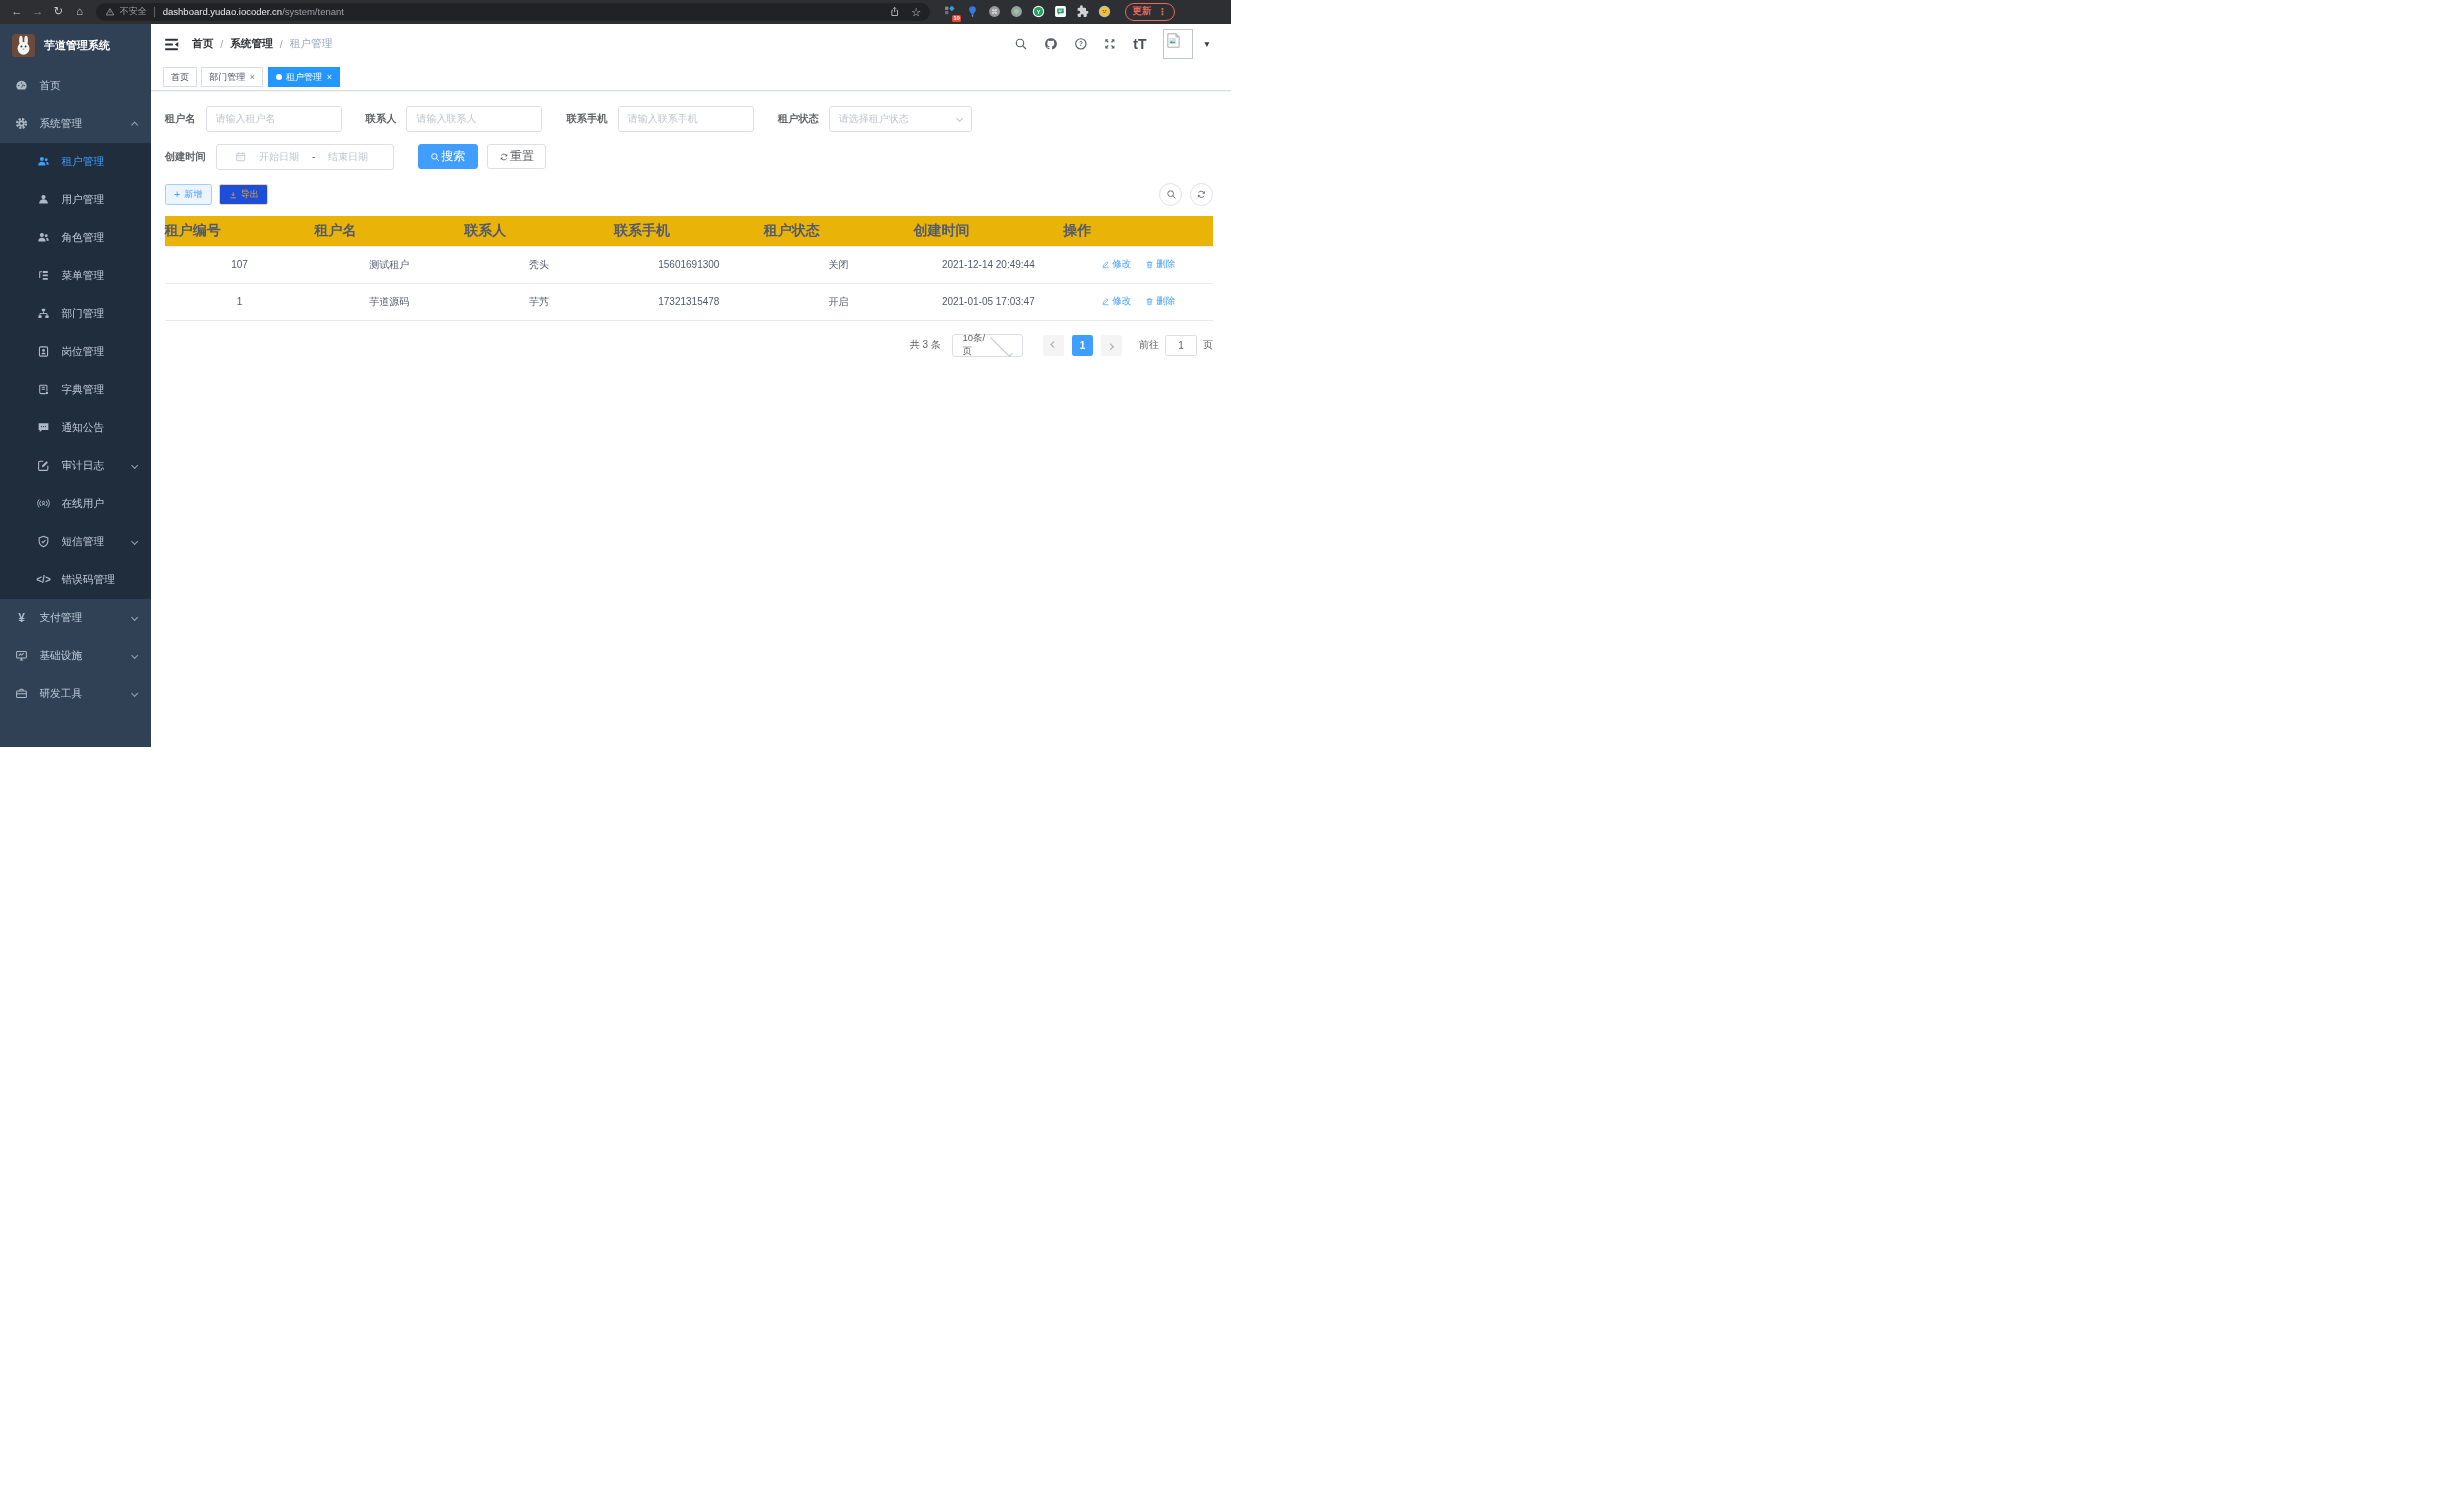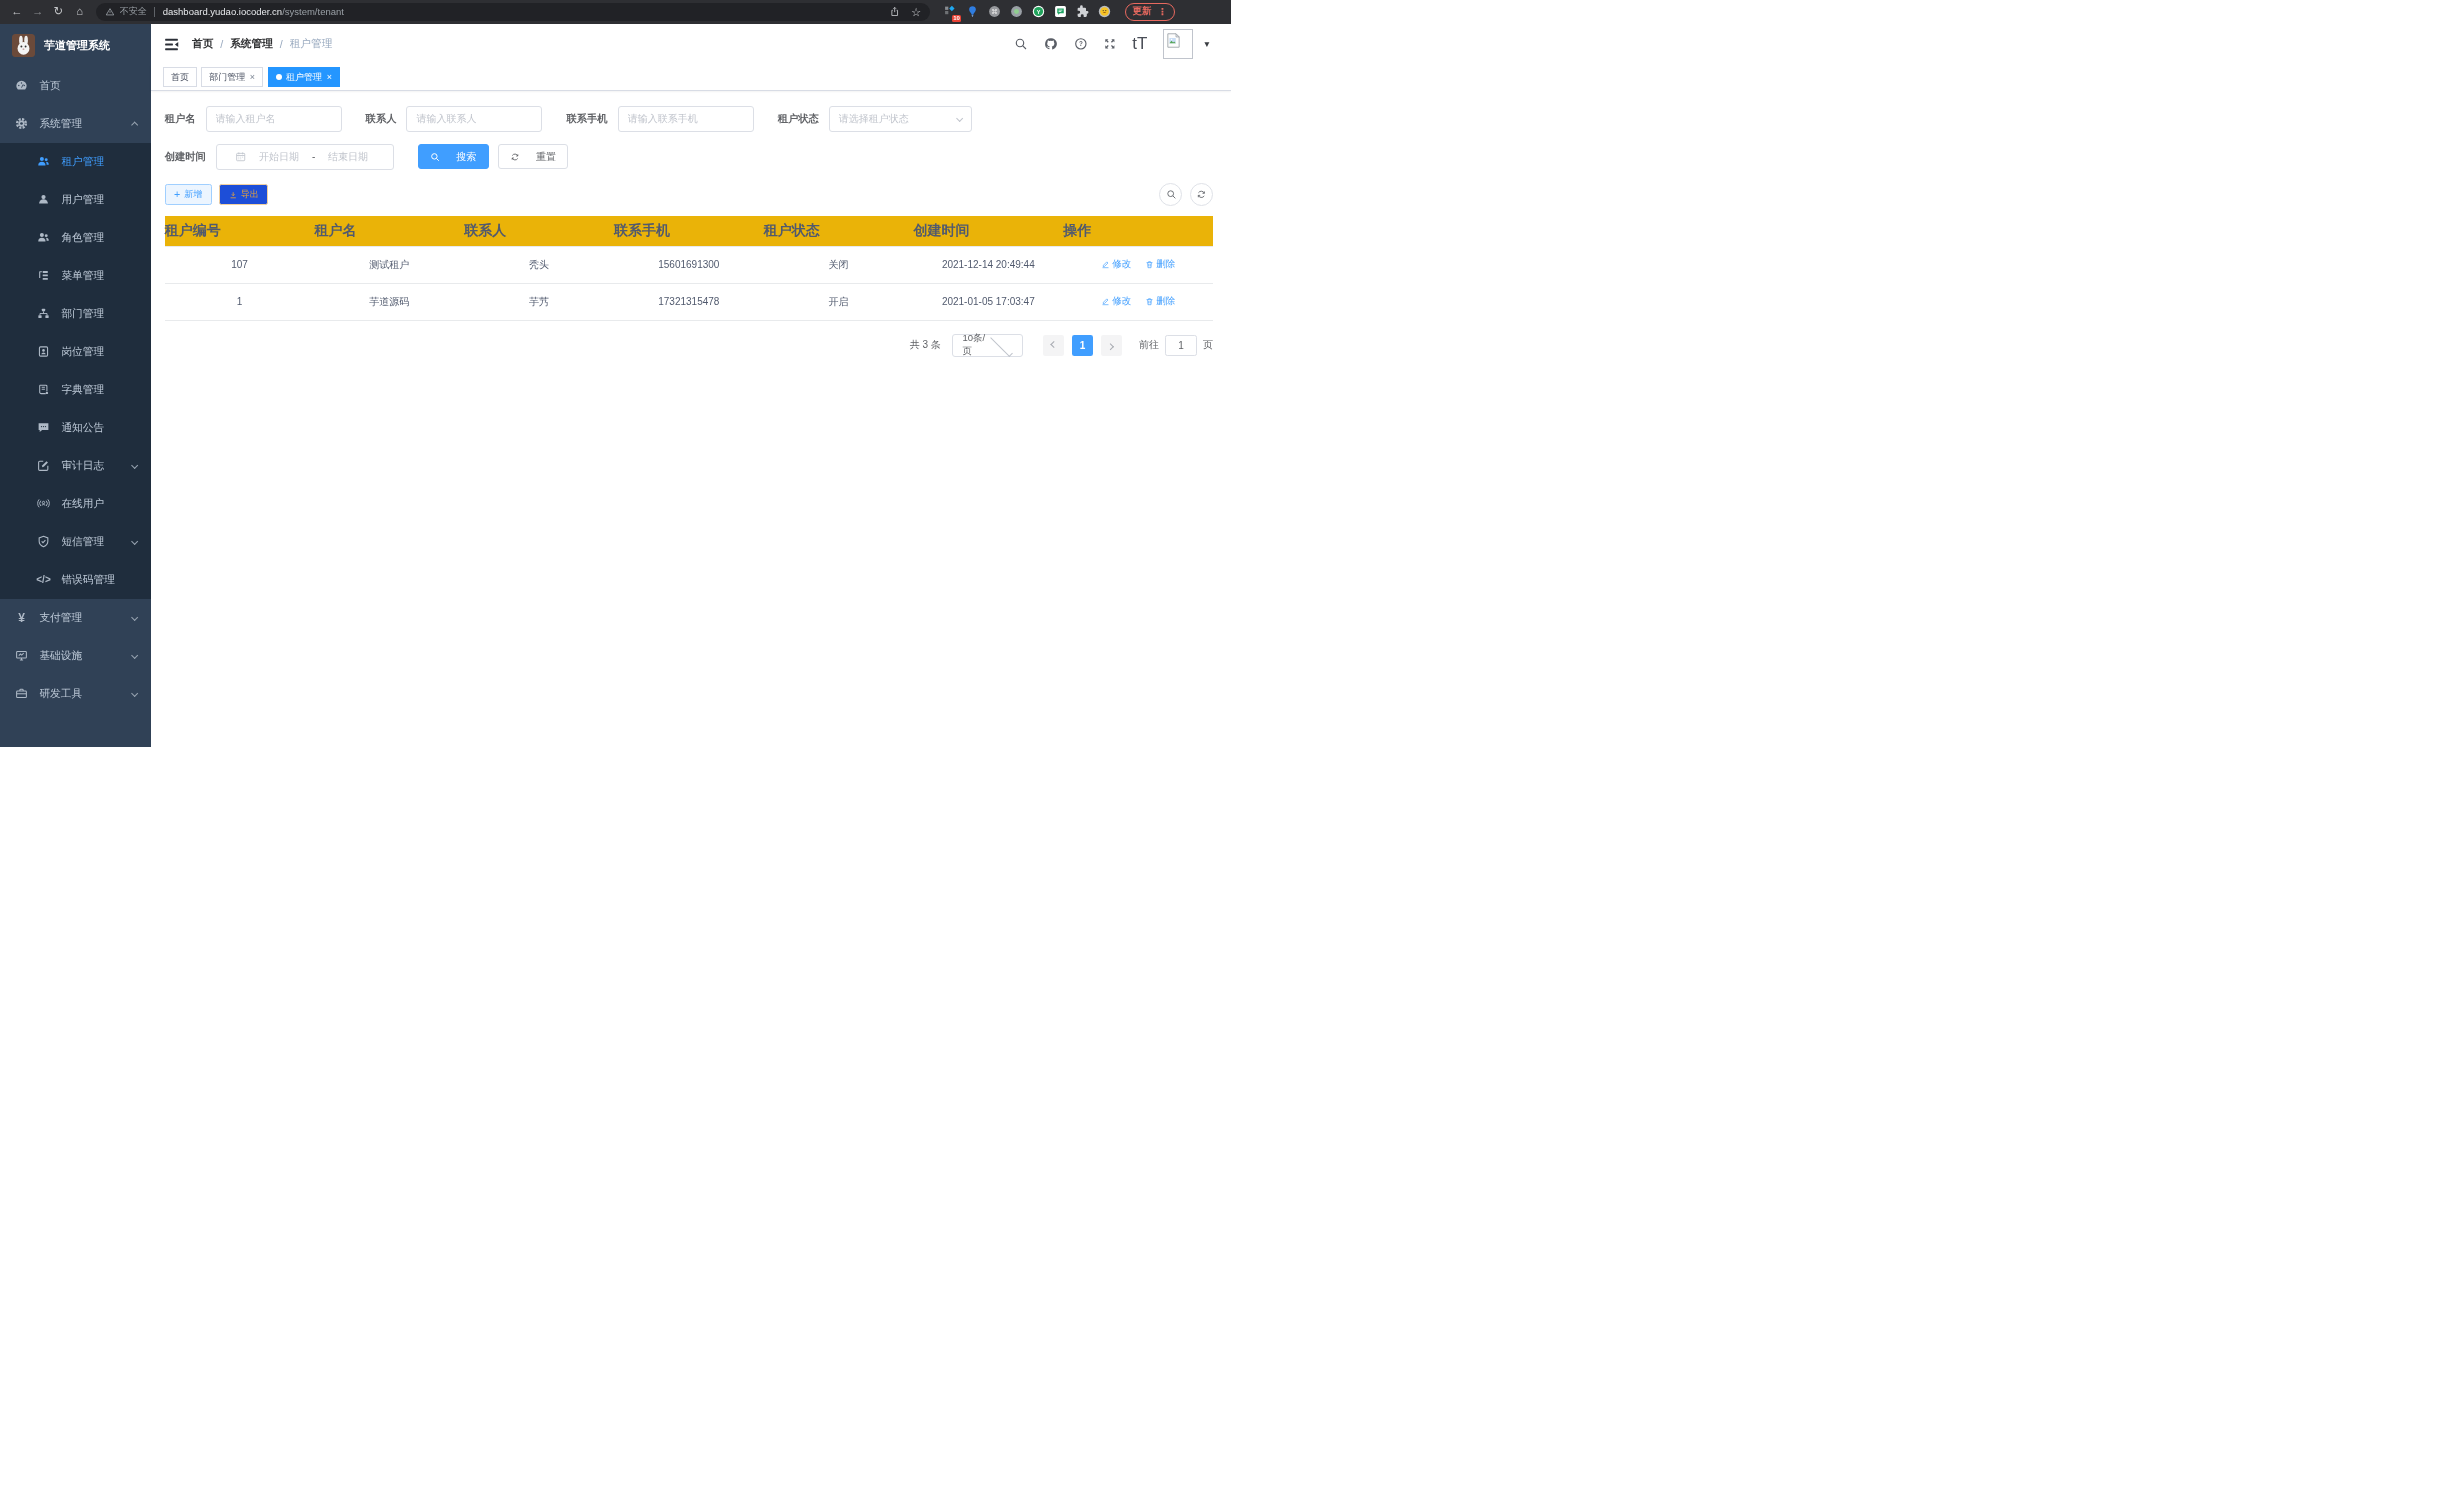--- a/index.html
+++ b/index.html
@@ -54,21 +54,21 @@
   .navbar { height:41px; display:flex; align-items:center; padding:0 20px 0 12px; }
   .hamburger { width:17px; height:17px; color:#2c3038; cursor:pointer; }
   .hamburger svg { width:17px; height:17px; }
   .breadcrumb { margin-left:12px; font-size:10.7px; display:flex; align-items:center; gap:6.9px; }
   .breadcrumb .bc { color:#303133; font-weight:600; }
   .breadcrumb .sep { color:#97a8be; font-weight:normal; }
   .breadcrumb .bc.current { color:#97a8be; font-weight:normal; }
   .nav-right { margin-left:auto; display:flex; align-items:center; gap:16px; color:#5a5e66; }
   .nav-right .nicon { width:13.7px; height:13.7px; display:flex; align-items:center; justify-content:center; cursor:pointer; }
   .nav-right .nicon svg { width:13.7px; height:13.7px; }
-  .font-icon { font-size:17px; font-weight:normal; color:#4a4e57; }
+  .font-icon { font-size:14px; font-weight:bold; color:#4a4e57; }
   .avatar-box { width:30px; height:30px; border:0.8px solid #c0c4cc; background:#fff; display:flex; align-items:flex-start;
     justify-content:flex-start; padding:1.5px; cursor:pointer; }
   .avatar-box svg { width:17px; height:17px; }
   .avatar-caret { font-size:8.4px; color:#3a3d42; margin-left:-6px; cursor:pointer; }
 
   .tags-bar { height:26px; border-bottom:0.8px solid #d8dce5; box-shadow:0 0.8px 2.3px 0 rgba(0,0,0,.08);
     display:flex; align-items:center; padding:0 12px; gap:4.6px; background:#fff; }
   .tag { height:20px; display:flex; align-items:center; gap:4.6px; border:0.8px solid #d8dce5; background:#fff;
     color:#495060; font-size:9px; padding:0 6.9px; cursor:pointer; }
   .tag .tclose { font-size:9px; color:#7d8694; }
@@ -86,22 +86,22 @@
     font-size:10px; color:#606266; outline:none; font-family:inherit; }
   .finput input::placeholder { color:#c0c4cc; }
   .fselect { width:143px; height:26px; border:0.8px solid #dcdfe6; border-radius:3px; display:flex; align-items:center;
     padding:0 9px; cursor:pointer; }
   .fselect .sel-ph { flex:1; font-size:10px; color:#c0c4cc; }
   .daterange { width:178px; height:26px; border:0.8px solid #dcdfe6; border-radius:3px; display:flex; align-items:center;
     padding:0 18px; gap:6px; cursor:pointer; }
   .daterange svg { width:11.4px; height:11.4px; flex-shrink:0; }
   .daterange .dr-ph { font-size:10px; color:#c0c4cc; flex:1; text-align:center; }
   .daterange .dr-sep { font-size:10px; color:#606266; }
-  .btn { display:inline-flex; align-items:center; justify-content:center; gap:16px; border-radius:3px;
-    font-size:10px; cursor:pointer; border:0.8px solid #dcdfe6; background:#fff; color:#606266; height:25px; padding:0 11.4px;
+  .btn { display:inline-flex; align-items:center; justify-content:center; gap:1px; border-radius:3px;
+    font-size:12px; cursor:pointer; border:0.8px solid #dcdfe6; background:#fff; color:#606266; height:25px; padding:0 11.4px;
     font-family:inherit; }
   .btn svg { width:10px; height:10px; }
   .btn.primary { background:#409eff; border-color:#409eff; color:#fff; }
   .btn.search-btn { margin-left:9px; }
   .btn.reset-btn { margin-left:9px; }
 
   .table-toolbar { display:flex; align-items:center; margin-bottom:10px; }
   .btn.mini { height:21px; font-size:9px; padding:0 8.4px; border-radius:2.3px; gap:3.8px; }
   .btn.mini svg { width:8.4px; height:8.4px; }
   .btn.add { background:#ecf5ff; border-color:#a0cfff; color:#409eff; margin-right:7.6px; }

